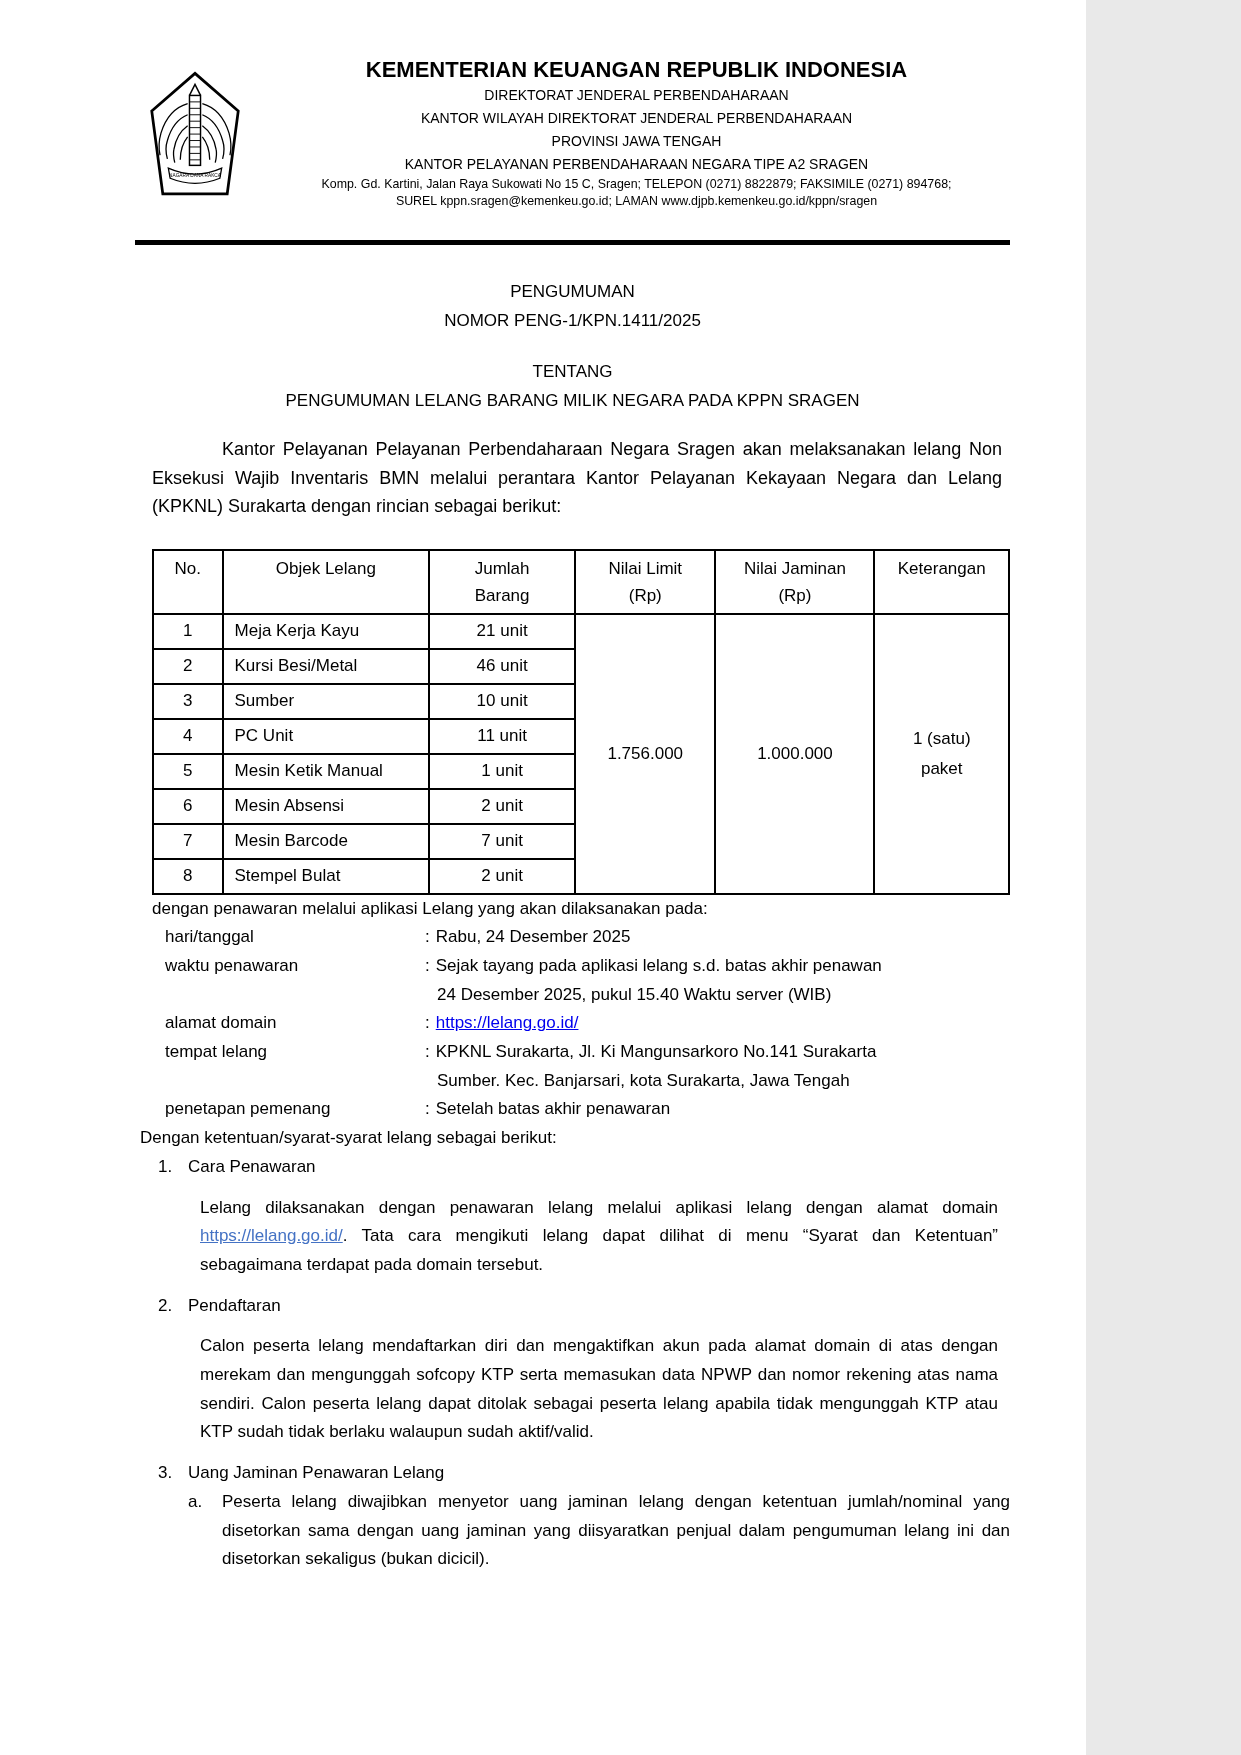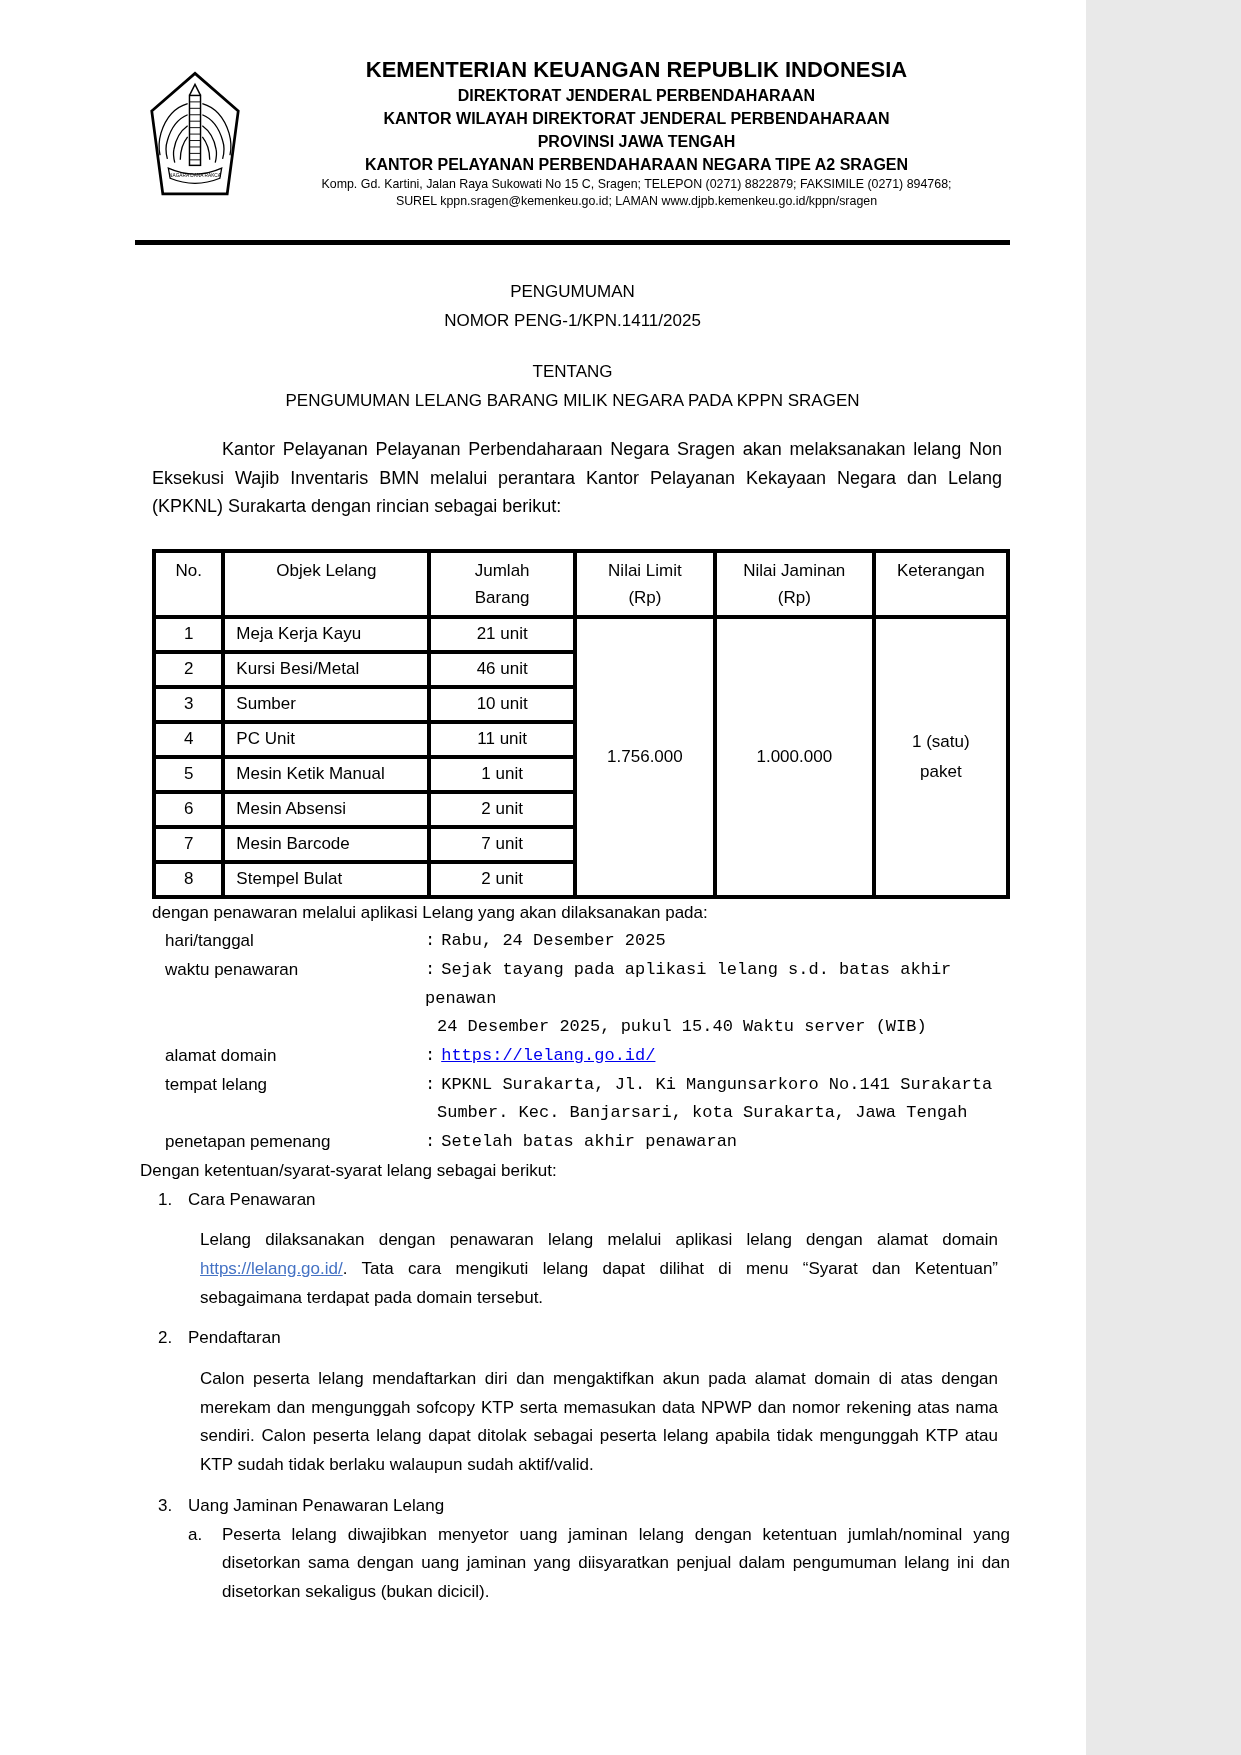--- a/index.html
+++ b/index.html
@@ -4,55 +4,55 @@
 <style>
   html,body{margin:0;padding:0;background:#e9e9e9;}
   .page{width:1086px;height:1755px;background:#ffffff;overflow:hidden;position:relative;}
   .doc{margin-left:135px;width:875px;padding-top:56px;font-family:"Liberation Sans",sans-serif;color:#000;}
 
   
   .letterhead{position:relative;}
   .logo-box{position:absolute;left:14px;top:10px;width:92px;height:138px;}
   .lh-text{margin-left:128px;text-align:center;}
   .lh-main{font-size:22px;font-weight:bold;line-height:28px;}
-  .lh-sub{font-size:16px;font-weight:bold;line-height:23px;}
+  .lh-sub{font-size:14px;font-weight:normal;line-height:23px;}
   .lh-addr{font-size:12.4px;line-height:17px;}
   .rule{border-top:5px solid #000;margin-top:30px;}
 
   
   .title-block{margin-top:32px;text-align:center;font-size:17px;line-height:29px;}
   .title-gap{height:22px;}
 
   
   .intro{margin-top:20px;padding-left:17px;padding-right:8px;font-size:18px;line-height:28.5px;
          text-align:justify;text-indent:70px;}
 
   
   .auction-table{margin:28px 0 0 17px;border-collapse:collapse;font-size:17px;table-layout:fixed;}
   .auction-table col:nth-child(1){width:70px}
   .auction-table col:nth-child(2){width:208px}
   .auction-table col:nth-child(3){width:147px}
   .auction-table col:nth-child(4){width:141px}
   .auction-table col:nth-child(5){width:160px}
   .auction-table col:nth-child(6){width:135px}
-  .auction-table th,.auction-table td{border:4px solid #000000;box-sizing:border-box;}
+  .auction-table th,.auction-table td{border:2px solid #000000;box-sizing:border-box;}
   .auction-table th{font-weight:normal;text-align:center;vertical-align:top;padding:4px 2px;
                     line-height:27px;white-space:pre-line;height:64px;}
   .auction-table td{height:35px;padding:1px 4px;}
   .cell-no{text-align:center;}
   .cell-obj{text-align:left;padding-left:11px !important;}
   .cell-qty{text-align:center;}
   td.merged{text-align:center;vertical-align:middle;white-space:pre-line;line-height:30px;}
 
   
   .schedule{font-size:17px;line-height:28.7px;}
   .sched-intro{padding-left:17px;}
   .kv{display:flex;padding-left:30px;}
   .kv-label{width:260px;flex:none;}
-  .kv-value{flex:1;font-family:Liberation Mono, monospace;}
+  .kv-value{flex:1;}
   .kv-line.cont{padding-left:12px;}
   .colon{margin-right:6px;}
 
   
   .terms-intro{padding-left:5px;font-size:17px;line-height:28.7px;}
   .term{display:flex;padding-left:23px;font-size:17px;line-height:28.7px;}
   .term-num{width:30px;flex:none;}
   .term-content{flex:1;}
   .term-text{margin:12px;text-align:justify;}
   .sub{display:flex;}

